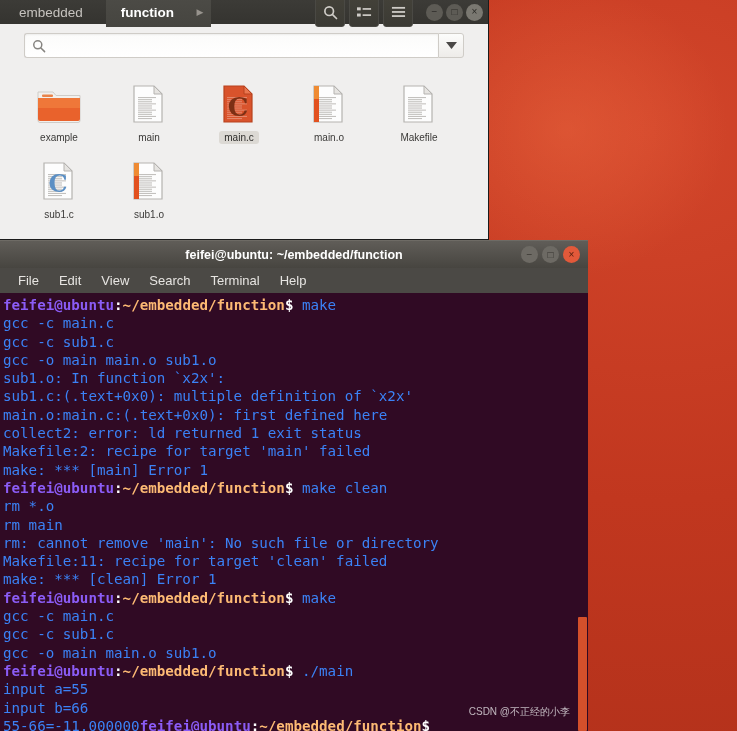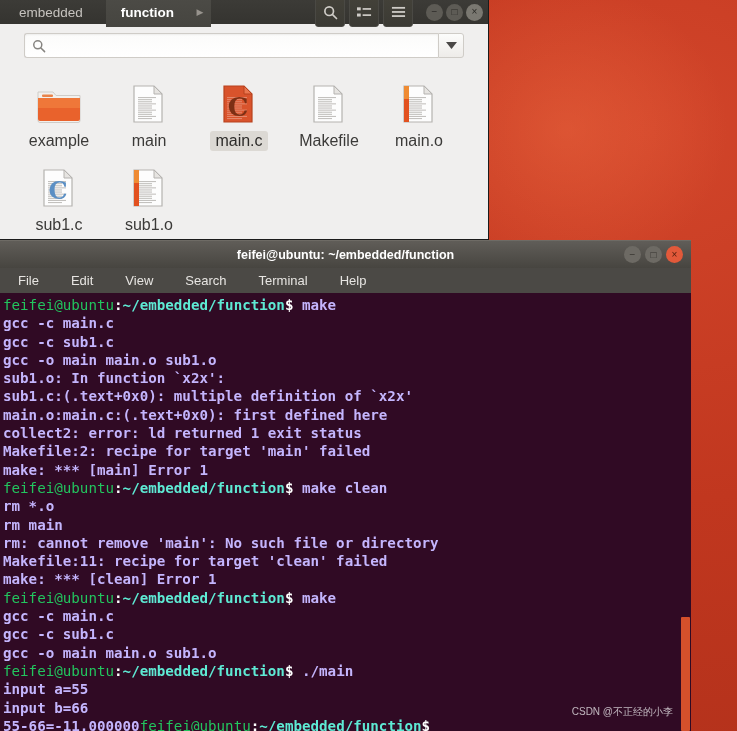--- a/index.html
+++ b/index.html
@@ -156,32 +156,32 @@
     display: flex; flex-wrap: wrap;
   }
   .file {
     width: 90px;
     display: flex; flex-direction: column; align-items: center;
     padding-top: 4px; padding-bottom: 4px;
     cursor: default;
   }
   .file .ficon { height: 50px; display:flex; align-items:flex-end; justify-content:center; }
   .file .flabel {
-    font-size: 16px; color: #3b3a38;
+    font-size: 10px; color: #3b3a38;
     margin-top: 6px; padding: 1px 5px;
     border-radius: 3px;
     white-space: nowrap;
     text-align: center;
   }
   .file.selected .flabel { background: #dcd9d4; color: #2d2c2a; }
 
   
   #terminal {
     position: absolute; left: 0; top: 240px;
-    width: 691px; height: 491px;
+    width: 588px; height: 491px;
     overflow: hidden;
   }
   #t-titlebar {
     height: 28px;
     background: linear-gradient(to bottom, #605d58, #474540);
     display: flex; align-items: center; justify-content: center;
     position: relative;
     border-top: 1px solid #6e6b65;
   }
   #t-title {
@@ -189,21 +189,21 @@
   }
   #t-wbtns { position: absolute; right: 8px; top: 5px; display:flex; gap:4px; }
   #t-wbtns .wbtn { width: 17px; height: 17px; background:#6d6a64; color:#35332f; }
   #t-wbtns .wbtn.close { background: #e2593a; color: #58200f; }
 
   #t-menubar {
     height: 25px;
     background: #4b4945;
     display: flex; align-items: center;
     padding-left: 10px;
-    gap: 16px;
+    gap: 4px;
   }
   #t-menubar .mi {
     font-size: 13px; color: #e7e5e2;
     padding: 2px 8px; cursor: default;
     border-radius: 2px;
   }
 
   #t-body {
     position: relative;
     height: 438px;
@@ -211,24 +211,24 @@
     overflow: hidden;
     padding: 3px 0 0 3px;
   }
   #t-lines {
     font-family: "DejaVu Sans Mono", "Liberation Mono", monospace;
     font-size: 14.2px;
     line-height: 18.3px;
     color: #ffffff;
     white-space: pre;
   }
-  .c-user  { color: #22c55e; font-weight: normal; }
-  .c-path  { color: #5eead4; font-weight: bold; }
+  .c-user  { color: #8b5cf6; font-weight: bold; }
+  .c-path  { color: #fdba74; font-weight: bold; }
   .c-punct { color: #ffffff; font-weight: bold; }
-  .c-plain { color: #c4b5fd; font-weight: bold; }
+  .c-plain { color: #3b82f6; font-weight: normal; }
 
   #t-scrollbar {
     position: absolute; right: 0; top: 0;
     width: 11px; height: 100%;
     background: #300a24;
   }
   #t-thumb {
     position: absolute; right: 1px;
     width: 9px;
     background: #d4502b;
@@ -358,40 +358,20 @@
             <rect x="6" y="22.5" width="15" height="1.1" fill="rgba(255,255,255,0.30)"></rect>
             <rect x="6" y="24.6" width="20" height="1.1" fill="rgba(255,255,255,0.30)"></rect>
             <rect x="6" y="26.700000000000003" width="15" height="1.1" fill="rgba(255,255,255,0.30)"></rect>
             <rect x="6" y="28.8" width="15" height="1.1" fill="rgba(255,255,255,0.30)"></rect>
             <rect x="6" y="30.900000000000002" width="20" height="1.1" fill="rgba(255,255,255,0.30)"></rect>
             <rect x="6" y="33" width="15" height="1.1" fill="rgba(255,255,255,0.30)"></rect>
         <text x="17" y="31" font-family="DejaVu Serif, serif" font-size="26" font-weight="bold" text-anchor="middle" fill="#7d2f14">C</text>
       </svg>
         </div>
         <div class="flabel">main.c</div>
-      </div>
-      <div class="file">
-        <div class="ficon">
-          <svg width="36" height="40" viewBox="0 0 36 40">
-    <path d="M3 1 h20 l8 8 v28 h-28 z" fill="#fdfdfd" stroke="#b5b3b0" stroke-width="1.2"></path>
-    <path d="M23 1 l8 8 h-8 z" fill="#e6e4e1" stroke="#b5b3b0" stroke-width="1"></path>
-            <rect x="7" y="12" width="18" height="1.1" fill="#c3c1be"></rect>
-            <rect x="7" y="14.1" width="14" height="1.1" fill="#c3c1be"></rect>
-            <rect x="7" y="16.2" width="14" height="1.1" fill="#c3c1be"></rect>
-            <rect x="7" y="18.3" width="18" height="1.1" fill="#c3c1be"></rect>
-            <rect x="7" y="20.4" width="14" height="1.1" fill="#c3c1be"></rect>
-            <rect x="7" y="22.5" width="14" height="1.1" fill="#c3c1be"></rect>
-            <rect x="7" y="24.6" width="18" height="1.1" fill="#c3c1be"></rect>
-            <rect x="7" y="26.700000000000003" width="14" height="1.1" fill="#c3c1be"></rect>
-            <rect x="7" y="28.8" width="14" height="1.1" fill="#c3c1be"></rect>
-            <rect x="7" y="30.900000000000002" width="18" height="1.1" fill="#c3c1be"></rect>
-            <rect x="7" y="33" width="14" height="1.1" fill="#c3c1be"></rect>
-          </svg>
-        </div>
-        <div class="flabel">Makefile</div>
       </div>
       <div class="file">
         <div class="ficon">
           <svg width="36" height="40" viewBox="0 0 36 40">
     <path d="M3 1 h20 l8 8 v28 h-28 z" fill="#fdfdfd" stroke="#b5b3b0" stroke-width="1.2"></path>
     <path d="M23 1 l8 8 h-8 z" fill="#e6e4e1" stroke="#b5b3b0" stroke-width="1"></path>
             <rect x="7" y="12" width="18" height="1.1" fill="#c3c1be"></rect>
             <rect x="7" y="14.1" width="14" height="1.1" fill="#c3c1be"></rect>
             <rect x="7" y="16.2" width="14" height="1.1" fill="#c3c1be"></rect>
             <rect x="7" y="18.3" width="18" height="1.1" fill="#c3c1be"></rect>
@@ -417,20 +397,40 @@
             <rect x="7" y="14.1" width="14" height="1.1" fill="#c3c1be"></rect>
             <rect x="7" y="16.2" width="14" height="1.1" fill="#c3c1be"></rect>
             <rect x="7" y="18.3" width="18" height="1.1" fill="#c3c1be"></rect>
             <rect x="7" y="20.4" width="14" height="1.1" fill="#c3c1be"></rect>
             <rect x="7" y="22.5" width="14" height="1.1" fill="#c3c1be"></rect>
             <rect x="7" y="24.6" width="18" height="1.1" fill="#c3c1be"></rect>
             <rect x="7" y="26.700000000000003" width="14" height="1.1" fill="#c3c1be"></rect>
             <rect x="7" y="28.8" width="14" height="1.1" fill="#c3c1be"></rect>
             <rect x="7" y="30.900000000000002" width="18" height="1.1" fill="#c3c1be"></rect>
             <rect x="7" y="33" width="14" height="1.1" fill="#c3c1be"></rect>
+          </svg>
+        </div>
+        <div class="flabel">Makefile</div>
+      </div>
+      <div class="file">
+        <div class="ficon">
+          <svg width="36" height="40" viewBox="0 0 36 40">
+    <path d="M3 1 h20 l8 8 v28 h-28 z" fill="#fdfdfd" stroke="#b5b3b0" stroke-width="1.2"></path>
+    <path d="M23 1 l8 8 h-8 z" fill="#e6e4e1" stroke="#b5b3b0" stroke-width="1"></path>
+            <rect x="7" y="12" width="18" height="1.1" fill="#c3c1be"></rect>
+            <rect x="7" y="14.1" width="14" height="1.1" fill="#c3c1be"></rect>
+            <rect x="7" y="16.2" width="14" height="1.1" fill="#c3c1be"></rect>
+            <rect x="7" y="18.3" width="18" height="1.1" fill="#c3c1be"></rect>
+            <rect x="7" y="20.4" width="14" height="1.1" fill="#c3c1be"></rect>
+            <rect x="7" y="22.5" width="14" height="1.1" fill="#c3c1be"></rect>
+            <rect x="7" y="24.6" width="18" height="1.1" fill="#c3c1be"></rect>
+            <rect x="7" y="26.700000000000003" width="14" height="1.1" fill="#c3c1be"></rect>
+            <rect x="7" y="28.8" width="14" height="1.1" fill="#c3c1be"></rect>
+            <rect x="7" y="30.900000000000002" width="18" height="1.1" fill="#c3c1be"></rect>
+            <rect x="7" y="33" width="14" height="1.1" fill="#c3c1be"></rect>
         <text x="17" y="30" font-family="DejaVu Serif, serif" font-size="24" font-weight="bold" text-anchor="middle" fill="#5b8fc4">C</text>
       </svg>
         </div>
         <div class="flabel">sub1.c</div>
       </div>
       <div class="file">
         <div class="ficon">
           <svg width="36" height="40" viewBox="0 0 36 40">
     <path d="M3 1 h20 l8 8 v28 h-28 z" fill="#fdfdfd" stroke="#b5b3b0" stroke-width="1.2"></path>
     <path d="M23 1 l8 8 h-8 z" fill="#e6e4e1" stroke="#b5b3b0" stroke-width="1"></path>

